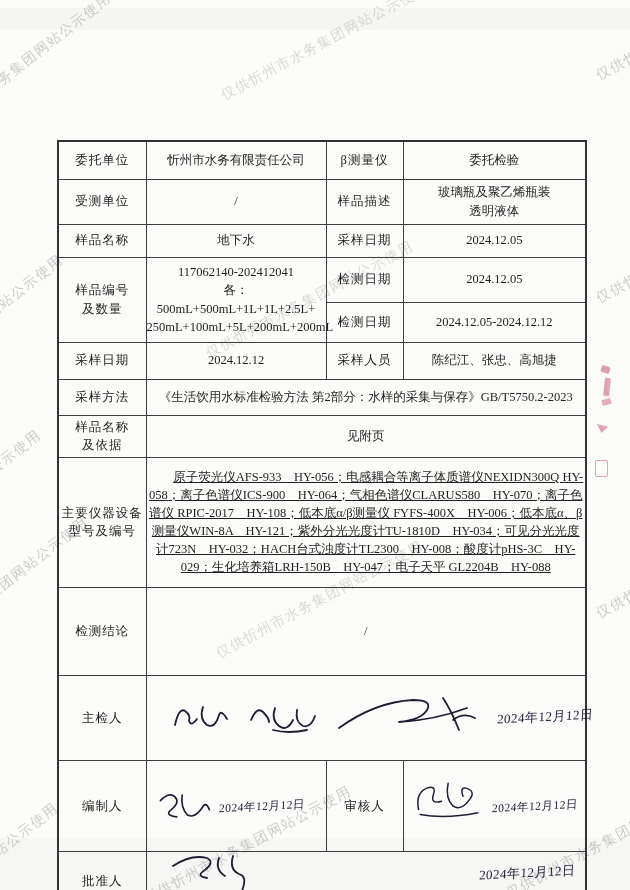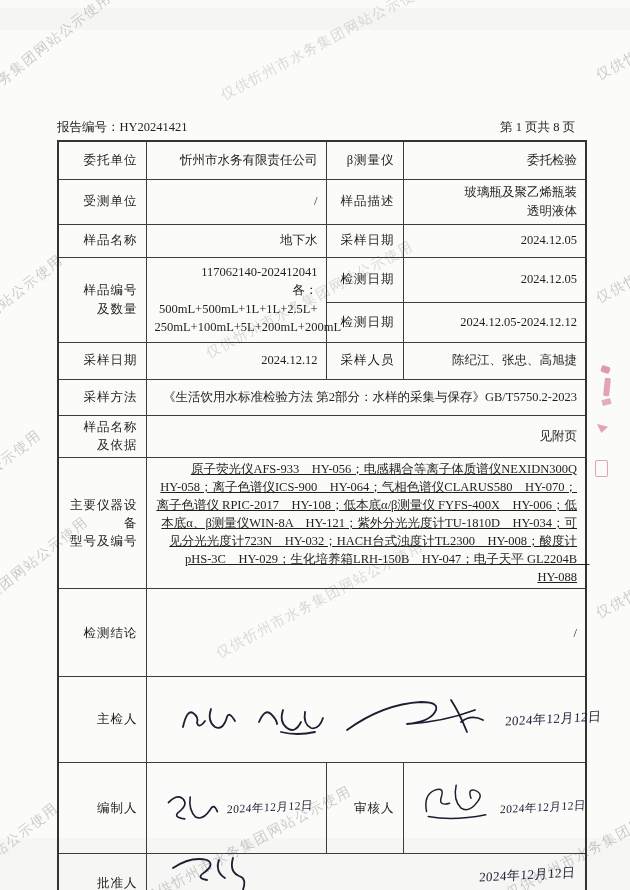--- a/index.html
+++ b/index.html
@@ -38,22 +38,22 @@
   }
 
   
   table.rt {
     position:absolute; left:57px; top:140px; width:528px;
     border-collapse:collapse; table-layout:fixed;
     border:2px solid #333;
   }
   table.rt td {
     border:1px solid #3d3d3d;
-    font-size:12.5px; text-align:right; vertical-align:middle;
-    padding:2px 8px; white-space:pre-line; line-height:1.45;margin-top:28px;
+    font-size:12.5px; text-align:center; vertical-align:middle;
+    padding:2px 0; white-space:pre-line; line-height:1.45;margin-top:28px;
   }
   td.lbl { letter-spacing:1px; }
   td.instr {
     white-space:normal; text-align:justify; text-indent:2em;
     font-size:12px; line-height:1.72; padding:5px 8px;text-decoration:underline;
   }
   td.method { font-size:12px; letter-spacing:0; padding:2px 5px; }
 
   
   .sigrow { display:flex; align-items:center; padding:0 8px 0 22px; gap:12px; }
@@ -94,26 +94,20 @@
   <span class="wm faint" style="left:310px; top:300px;">仅供忻州市水务集团网站公示使用</span>
   <span class="wm" style="left:700px; top:245px;">仅供忻州市水务集团网站公示使用</span>
   <span class="wm steep" style="left:-52px; top:505px;">仅供忻州市水务集团网站公示使用</span>
   <span class="wm steep" style="left:-5px;  top:592px;">仅供忻州市水务集团网站公示使用</span>
   <span class="wm faint" style="left:320px; top:600px;">仅供忻州市水务集团网站公示使用</span>
   <span class="wm" style="left:700px; top:560px;">仅供忻州市水务集团网站公示使用</span>
   <span class="wm steep" style="left:-35px; top:878px;">仅供忻州市水务集团网站公示使用</span>
   <span class="wm" style="left:248px; top:845px;">仅供忻州市水务集团网站公示使用</span>
   <span class="wm" style="left:610px; top:840px;">仅供忻州市水务集团网站公示使用</span>
 
-  <div class="meta">
-    <span>
-      <span>报告编号：</span><span>HY20241421</span>
-    </span>
-    <span>第 1 页共 8 页</span>
-  </div>
 
   <table class="rt">
     <colgroup>
         <col style="width:88px">
         <col style="width:180px">
         <col style="width:77px">
         <col style="width:183px">
       </colgroup>
 
     <tbody>

